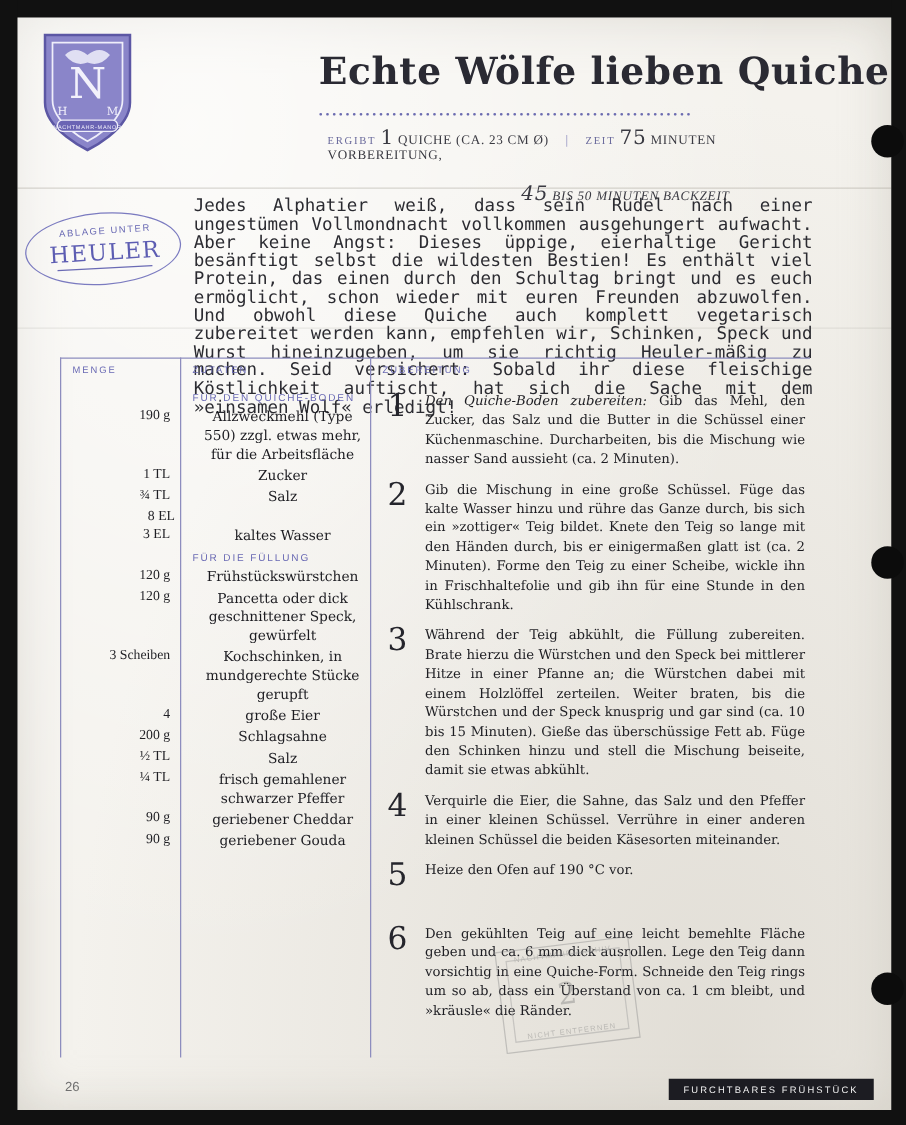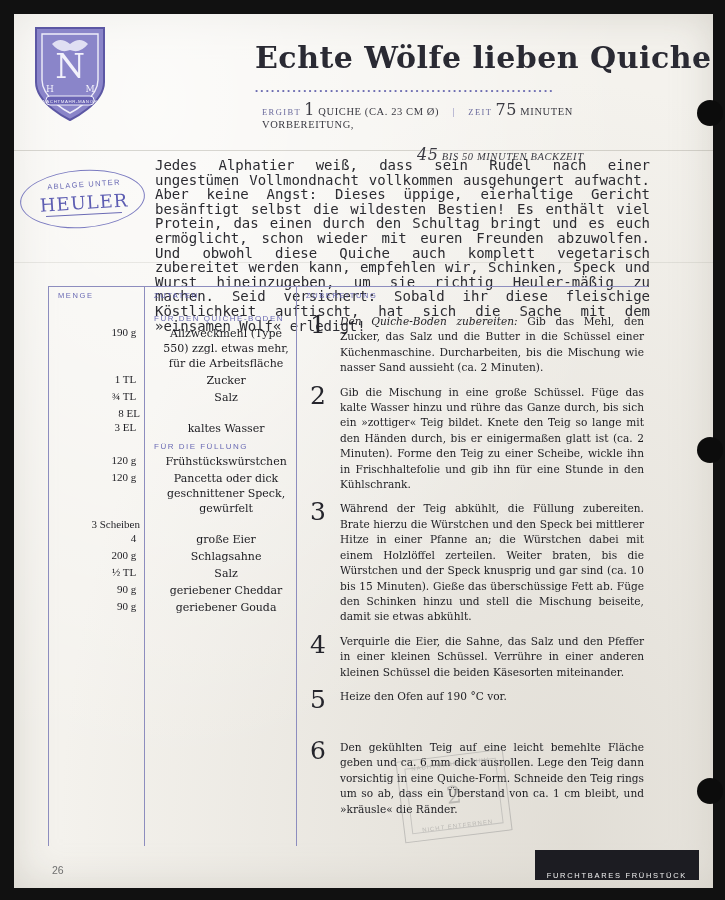--- a/index.html
+++ b/index.html
@@ -129,22 +129,22 @@
     color:#1d1d22;text-align:justify;
   }
   .step p em{font-style:italic;}
 
   
   .pageno{
     position:absolute;left:52px;bottom:24px;
     font-family:"Liberation Sans",sans-serif;font-size:10.5px;color:#6f6f6f;
   }
   .footbar{
-    position:absolute;right:26px;bottom:20px;height:30px;background:#1c1c22;
-    padding:0 12px;display:flex;align-items:flex-end;
+    position:absolute;right:26px;bottom:20px;height:17px;background:#1c1c22;
+    padding:0 12px;display:flex;align-items:center;
   }
   .footbar span{
     font-family:"Liberation Sans",sans-serif;font-size:7.5px;letter-spacing:1.7px;color:#f0f0f0;
   }
 
   
   .blurstamp{
     position:absolute;left:400px;top:755px;width:108px;height:82px;
     transform:rotate(-7deg);opacity:.42;
   }
@@ -261,32 +261,37 @@
       <div class="row">
         <div class="amt">120 g</div>
         <div class="nm">Frühstückswürstchen</div>
       </div>
       <div class="row">
         <div class="amt">120 g</div>
         <div class="nm">Pancetta oder dick geschnittener Speck, gewürfelt</div>
       </div>
       <div class="row">
         <div class="amt">3 Scheiben</div>
+        <div class="nm">Kochschinken, in mundgerechte Stücke gerupft</div>
       </div>
       <div class="row">
         <div class="amt">4</div>
         <div class="nm">große Eier</div>
       </div>
       <div class="row">
         <div class="amt">200 g</div>
         <div class="nm">Schlagsahne</div>
       </div>
       <div class="row">
         <div class="amt">½ TL</div>
         <div class="nm">Salz</div>
+      </div>
+      <div class="row">
+        <div class="amt">¼ TL</div>
+        <div class="nm">frisch gemahlener schwarzer Pfeffer</div>
       </div>
       <div class="row">
         <div class="amt">90 g</div>
         <div class="nm">geriebener Cheddar</div>
       </div>
       <div class="row">
         <div class="amt">90 g</div>
         <div class="nm">geriebener Gouda</div>
       </div>
     </div>

